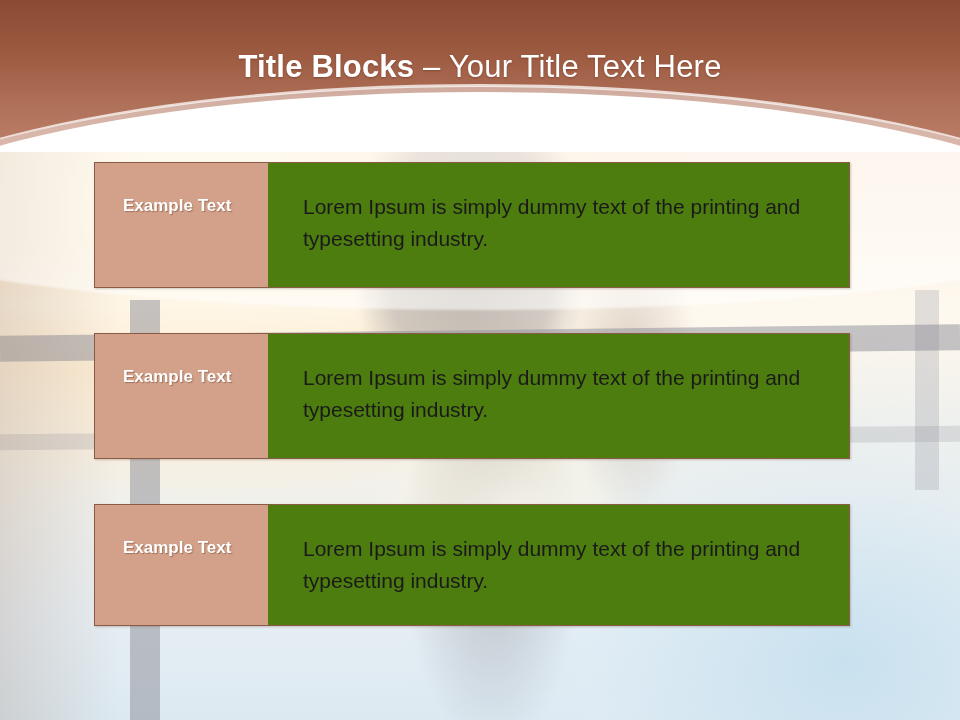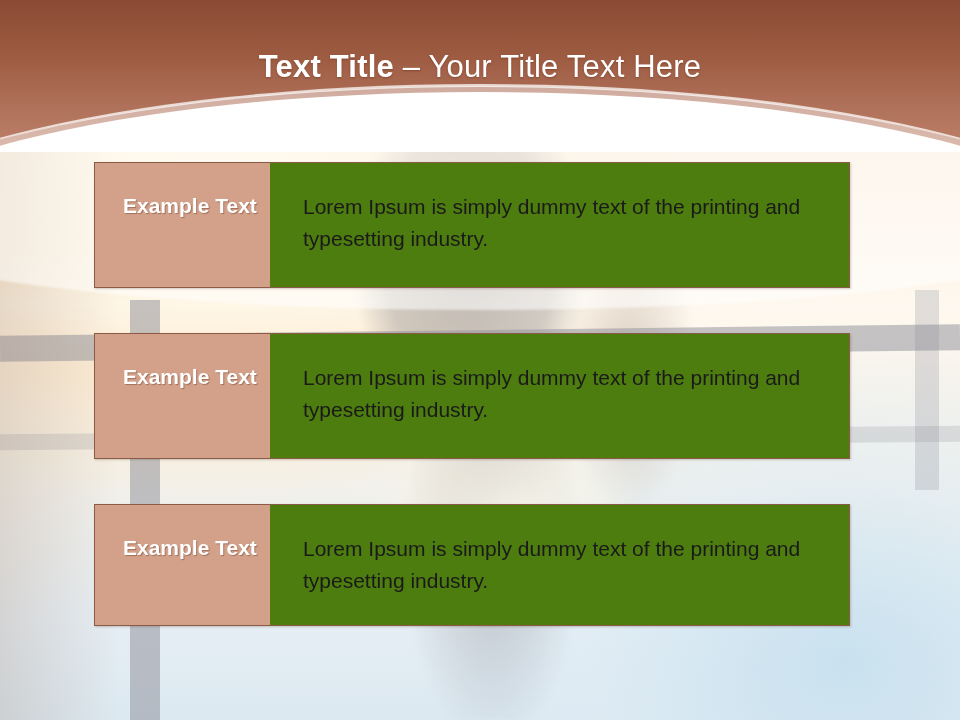--- a/index.html
+++ b/index.html
@@ -150,24 +150,24 @@
     display: flex;
     align-items: stretch;
     border: 1px solid #8c5b46;
     margin-bottom: 45px;
     box-shadow: 1px 1px 2px rgba(80,50,35,0.25);
   }
   .block-label {
     width: 176px;
     flex: 0 0 176px;
     background: #d3a189;
-    border-right: 1px solid #4d7c0f;
+    border-right: 3px solid #4d7c0f;
     color: #ffffff;
     font-weight: bold;
-    font-size: 21px;
+    font-size: 17px;
     line-height: 34px;
     padding: 26px 0 26px 28px;
     box-sizing: border-box;
     text-shadow: 1px 1px 1px rgba(120,75,55,0.55);
   }
   .block-body {
     flex: 1 1 auto;
     background: #4d7c0f;
     color: #1a1a1a;
     font-size: 21px;
@@ -193,21 +193,21 @@
   <div class="rail rail-bot"></div>
   <div class="post post-left"></div>
   <div class="post post-right"></div>
   <div class="dark-edge-left"></div>
 
   <div class="sub-arc"></div>
   <div class="header-band"></div>
   <div class="header-arc-line"></div>
 
   <div class="slide-title">
-    <span class="strong">Text Title </span><span class="light">– </span><span class="light">Your Title Text Here</span>
+    <span class="strong">Title Blocks </span><span class="light">– </span><span class="light">Your Title Text Here</span>
   </div>
 
   <div class="blocks">
 
     <div class="block block-1">
       <div class="block-label">Example Text</div>
       <div class="block-body">Lorem Ipsum is simply dummy text of the printing and typesetting industry.</div>
     </div>
 
     <div class="block block-2">

